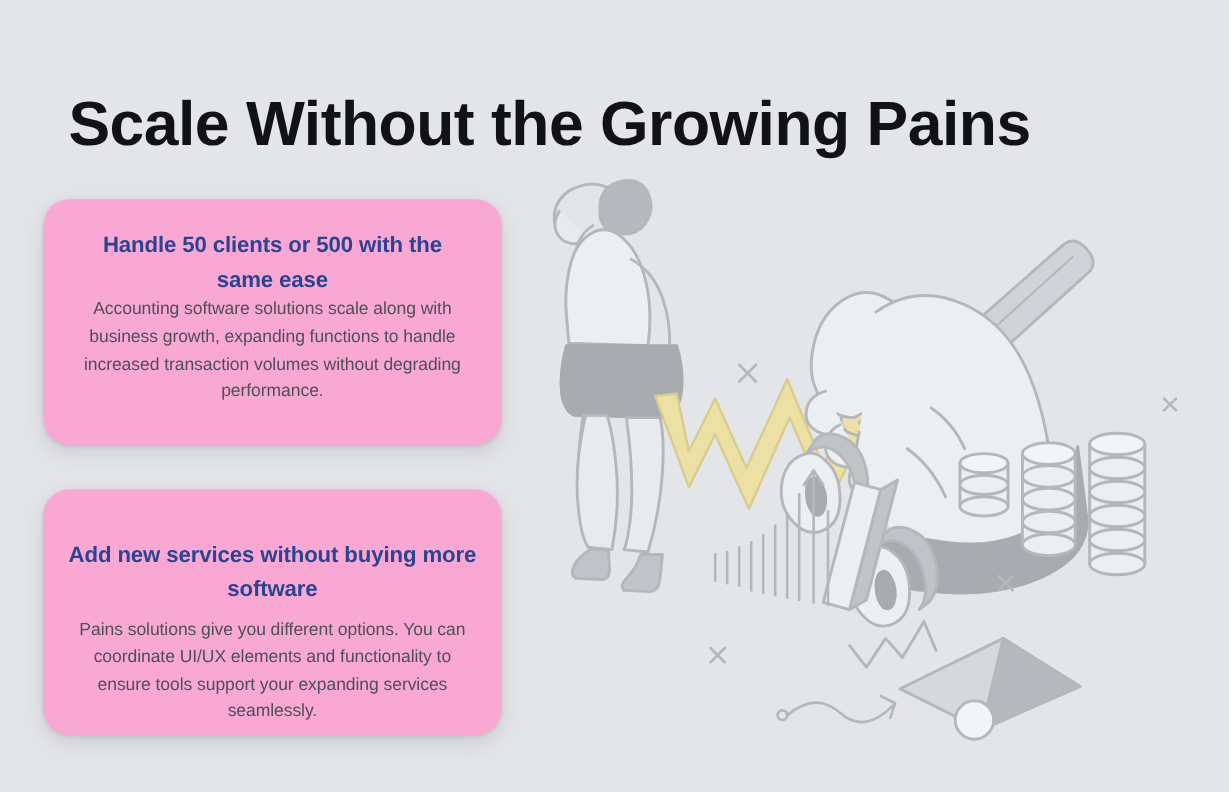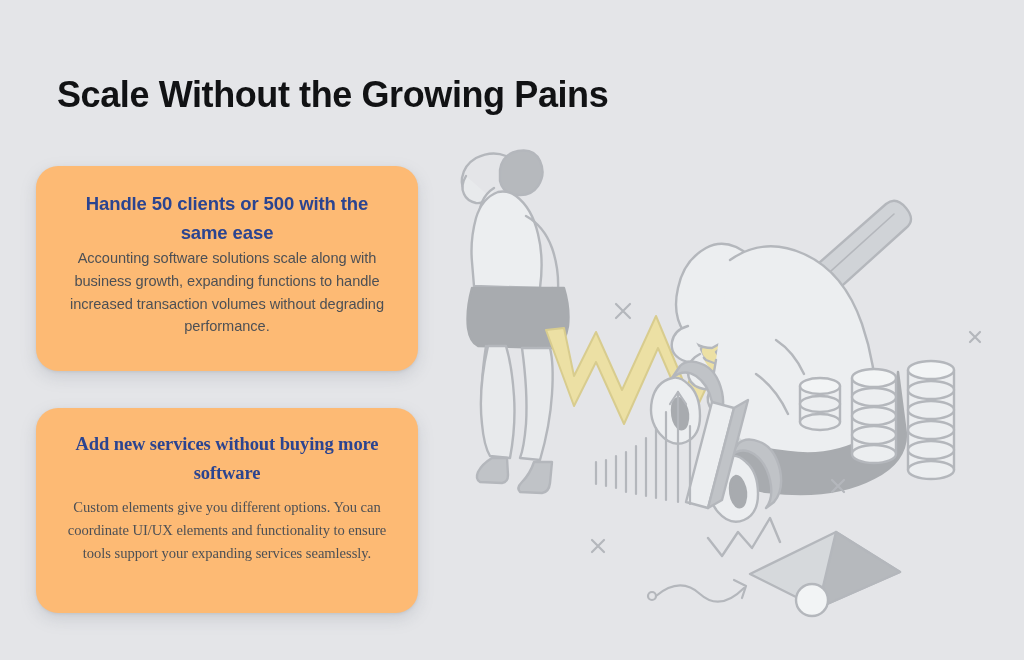--- a/index.html
+++ b/index.html
@@ -6,32 +6,32 @@
   html, body {
     width:1024px; height:660px;
     background:#e4e5e8;
     font-family:"Liberation Sans", sans-serif;
     overflow:hidden;
   }
   .slide { position:relative; width:1024px; height:660px; background:#e4e5e8; }
 
   .page-title {
     position:absolute; left:57px; top:74px;
-    font-size:36px; font-weight:bold; color:#111214;
+    font-size:52px; font-weight:bold; color:#111214;
     letter-spacing:-0.4px; white-space:nowrap;
   }
 
   .card {
     position:absolute; left:36px;
-    background:#fdba74; border-radius:22px;
+    background:#f9a8d4; border-radius:22px;
     box-shadow:0 6px 16px rgba(120,125,135,0.22), 0 1px 3px rgba(120,125,135,0.18);
     text-align:center;
   }
   #card-1 { top:166px; width:382px; height:205px; padding:24px 22px 18px; }
-  #card-2 { top:408px; width:382px; height:205px; padding:22px 18px 18px;font-family:Liberation Serif, serif; }
+  #card-2 { top:408px; width:382px; height:205px; padding:40px 18px 18px; }
 
   .card-heading {
     font-size:18.5px; font-weight:bold; color:#2b4490;
     line-height:1.55; letter-spacing:-0.1px;
   }
   #card-1 .card-heading { padding:0 14px; }
   .card-body {
     font-size:14.6px; color:#4d5055;
     line-height:1.55; letter-spacing:-0.05px;
   }
@@ -47,21 +47,21 @@
 
   <h1 class="page-title">Scale Without the Growing Pains</h1>
 
   <div class="card" id="card-1">
     <div class="card-heading">Handle 50 clients or 500 with the same ease</div>
     <div class="card-body">Accounting software solutions scale along with business growth, expanding functions to handle increased transaction volumes without degrading performance.</div>
   </div>
 
   <div class="card" id="card-2">
     <div class="card-heading">Add new services without buying more software</div>
-    <div class="card-body">Custom elements give you different options. You can coordinate UI/UX elements and functionality to ensure tools support your expanding services seamlessly.</div>
+    <div class="card-body">Pains solutions give you different options. You can coordinate UI/UX elements and functionality to ensure tools support your expanding services seamlessly.</div>
   </div>
 
   <div class="illustration">
     <svg viewBox="0 0 580 480" xmlns="http://www.w3.org/2000/svg">
       <g fill="none" stroke="#b4b7bc" stroke-width="2.4" stroke-linecap="round" stroke-linejoin="round">
 
         <g>
           <path d="M70 30 q2-16 18-19 q16-3 22 10 q6 13 -2 25 q-7 10 -20 9 q-15 -1 -18 -14 z" fill="#b6b9bd" stroke="#b4b7bc"></path>
           <path d="M76 16 q-14 -6 -30 2 q-12 7 -14 20 q-1 8 3 12" stroke="#b4b7bc" fill="none"></path>
           <path d="M36 36 q-6 10 -2 18 q3 7 12 9 q8 1 14 -6" fill="#e8eaec" stroke="#b4b7bc"></path>

